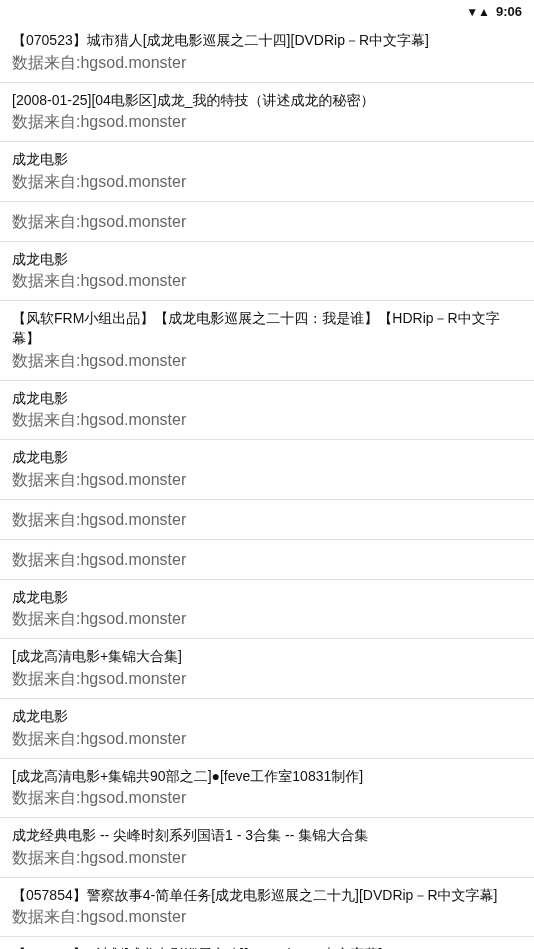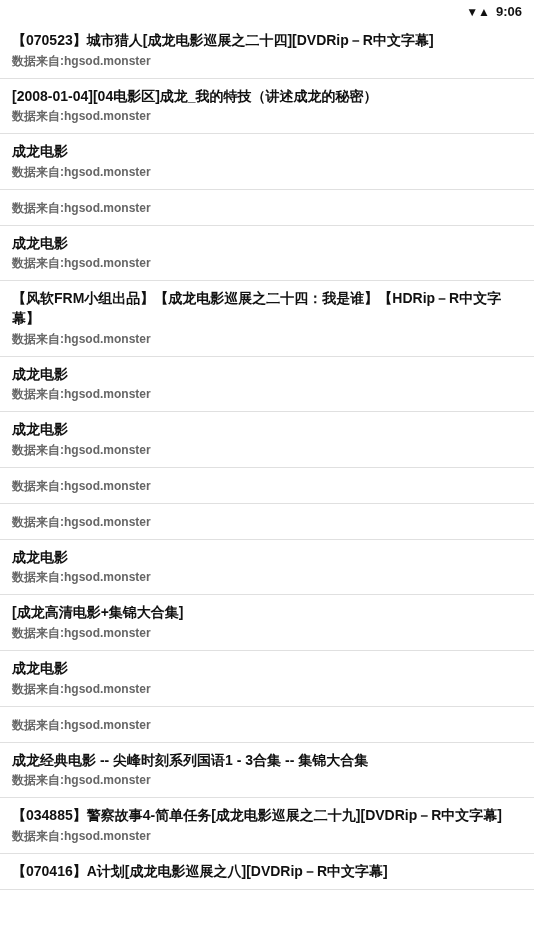--- a/index.html
+++ b/index.html
@@ -33,51 +33,50 @@
 
     .content-list {
       flex: 1;
       overflow-y: auto;
     }
 
     .list-item {
       border-bottom: 1px solid #e0e0e0;
       padding: 8px 12px;
       cursor: pointer;
-      font-weight: bold;
     }
 
     .item-title {
       font-size: 14px;
       color: #111;
       line-height: 1.4;
     }
 
     .item-source {
-      font-size: 12px;
+      font-size: 16px;
       color: #666;
       margin-top: 2px;
     }
   </style>
 </head>
 <body>
 
 <div class="status-bar">
   <span style="font-size:12px;">▼▲</span>
   <span>9:06</span>
 </div>
 
 <div class="content-list" id="item-list">
 
 <div class="list-item">
       <div class="item-title">【070523】城市猎人[成龙电影巡展之二十四][DVDRip－R中文字幕]</div>
       <div class="item-source">数据来自:hgsod.monster</div>
     </div>
     <div class="list-item">
-      <div class="item-title">[2008-01-04][04电影区]成龙_我的特技（讲述成龙的秘密）</div>
+      <div class="item-title">[2008-01-25][04电影区]成龙_我的特技（讲述成龙的秘密）</div>
       <div class="item-source">数据来自:hgsod.monster</div>
     </div>
     <div class="list-item">
       <div class="item-title">成龙电影</div>
       <div class="item-source">数据来自:hgsod.monster</div>
     </div>
     <div class="list-item">
       <div class="item-source">数据来自:hgsod.monster</div>
     </div>
     <div class="list-item">
@@ -108,26 +107,27 @@
     </div>
     <div class="list-item">
       <div class="item-title">[成龙高清电影+集锦大合集]</div>
       <div class="item-source">数据来自:hgsod.monster</div>
     </div>
     <div class="list-item">
       <div class="item-title">成龙电影</div>
       <div class="item-source">数据来自:hgsod.monster</div>
     </div>
     <div class="list-item">
+      <div class="item-title">[成龙高清电影+集锦共90部之二]●[feve工作室10831制作]</div>
       <div class="item-source">数据来自:hgsod.monster</div>
     </div>
     <div class="list-item">
       <div class="item-title">成龙经典电影 -- 尖峰时刻系列国语1 - 3合集 -- 集锦大合集</div>
       <div class="item-source">数据来自:hgsod.monster</div>
     </div>
     <div class="list-item">
-      <div class="item-title">【034885】警察故事4-简单任务[成龙电影巡展之二十九][DVDRip－R中文字幕]</div>
+      <div class="item-title">【057854】警察故事4-简单任务[成龙电影巡展之二十九][DVDRip－R中文字幕]</div>
       <div class="item-source">数据来自:hgsod.monster</div>
     </div>
     <div class="list-item">
       <div class="item-title">【070416】A计划[成龙电影巡展之八][DVDRip－R中文字幕]</div>
     </div>
   </div>
 
 </body></html>

